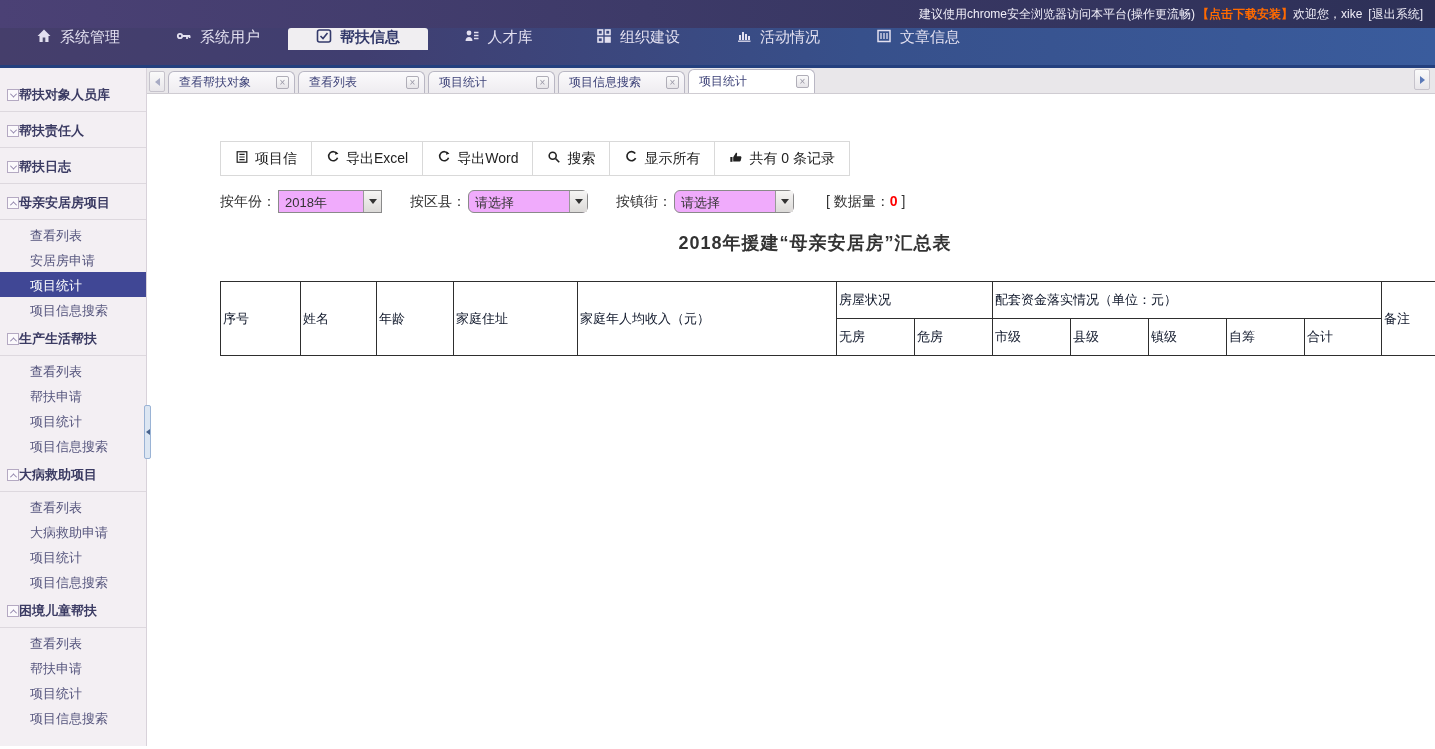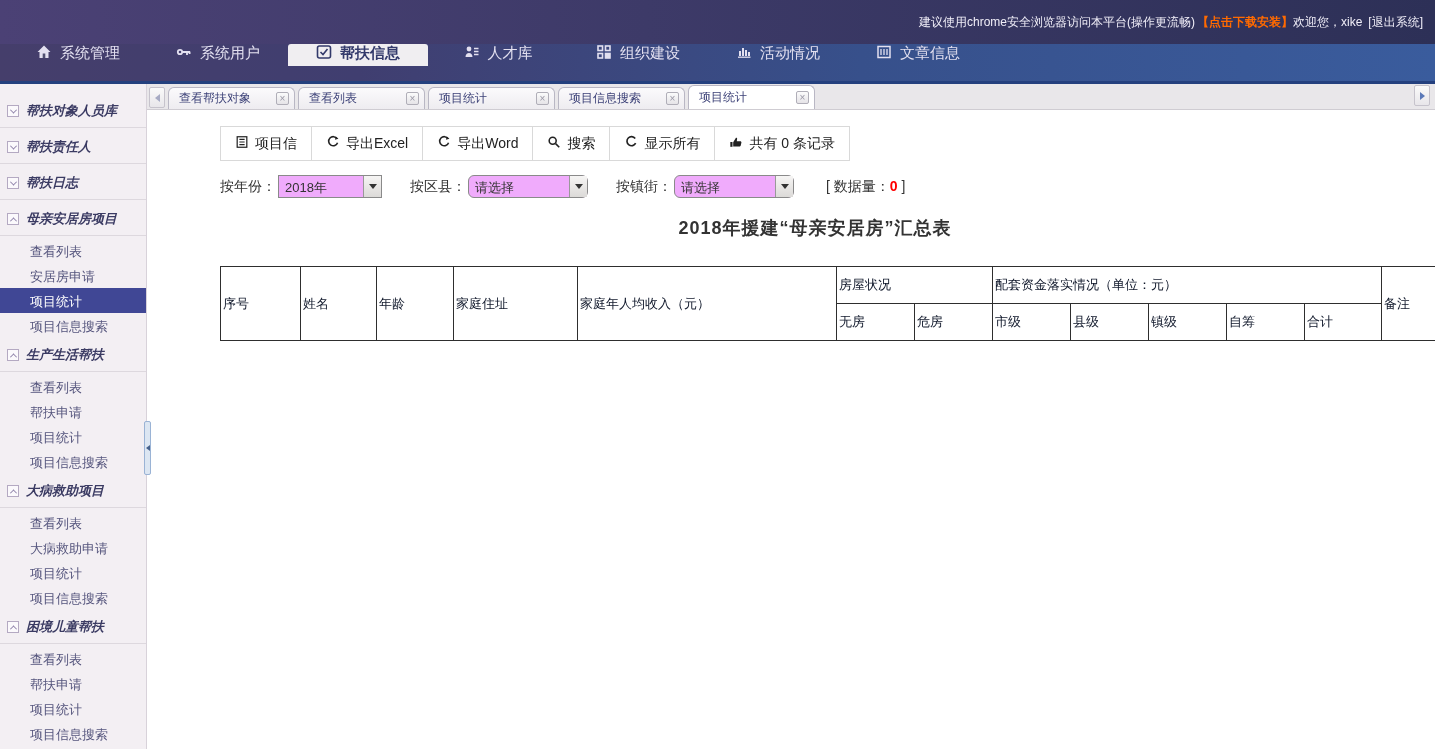--- a/index.html
+++ b/index.html
@@ -1,20 +1,20 @@
 <!DOCTYPE html>
 <html><head>
 <meta charset="utf-8">
 <style>
   * { margin:0; padding:0; box-sizing:border-box; }
   html,body { width:1435px; height:749px; overflow:hidden;
     font-family:"Liberation Sans","DejaVu Sans",sans-serif; background:#fff; }
 
   
-  .topbar { height:44px; background:linear-gradient(90deg,#4b4175 0%,#3d3a68 45%,#2d3057 100%);
+  .topbar { height:28px; background:linear-gradient(90deg,#4b4175 0%,#3d3a68 45%,#2d3057 100%);
     display:flex; align-items:center; justify-content:flex-end; padding-right:12px;
     font-size:12px; color:#f0eef8; }
   .topbar .grp { display:flex; align-items:center; }
   .topbar .dl { color:#ff6a00; font-weight:bold; cursor:pointer; margin-left:2px;text-align:right; }
   .topbar .welcome { }
   .topbar .logout { margin-left:6px; cursor:pointer; }
 
   
   .navwrap { position:relative; }
   .navbar { height:40px; display:flex; align-items:flex-start; padding-left:8px;
@@ -23,21 +23,21 @@
   .nav-item { width:140px; display:flex; align-items:center; justify-content:center;
     gap:8px; color:#e3e0f0; font-size:15px; cursor:pointer; position:relative; }
   .nav-item svg { flex:0 0 auto; }
   .nav-item.active { background:#f0eef1; color:#333a6b; font-weight:bold;
     border-radius:3px 3px 0 0; }
   .nav-item.active::after { content:""; position:absolute; left:0; right:0; bottom:-3px;
     height:3px; background:#f0eef1; }
 
   
   .main-row { display:flex; height:678px; }
-  .right-col { flex:1; display:flex; flex-direction:column; min-width:0; }
+  .right-col { flex:1; display:flex; flex-direction:column; min-width:0;gap:31px; }
   .tabstrip { height:26px; background:#e9e7ea; border-bottom:1px solid #cfccd2;
     display:flex; align-items:flex-end; padding-left:2px; position:relative; }
   .tab-scroll { width:16px; height:21px; margin:0 3px 1px 0; border:1px solid #c6c3cc;
     background:linear-gradient(#fafafa,#e8e6ea); display:flex; align-items:center;
     justify-content:center; cursor:pointer; border-radius:2px; }
   .tri-left { width:0; height:0; border-top:4px solid transparent; border-bottom:4px solid transparent;
     border-right:5px solid #a7abc4; }
   .tri-right { width:0; height:0; border-top:4px solid transparent; border-bottom:4px solid transparent;
     border-left:5px solid #5b79b8; }
   .tab { width:127px; height:22px; margin-right:3px; border:1px solid #b9b7c4; border-bottom:none;
@@ -46,23 +46,23 @@
     font-size:12px; color:#3d4278; cursor:pointer; }
   .tab.active { background:#fff; height:24px; }
   .tab .close { width:13px; height:13px; border:1px solid #b0aeb8; border-radius:2px;
     background:linear-gradient(#fbfbfb,#e6e4e8); color:#9a98a6; font-size:10px; line-height:11px;
     text-align:center; cursor:pointer; flex:0 0 auto; }
   .tabstrip .right-btn { position:absolute; right:2px; bottom:2px; }
 
   
   .sidebar { width:147px; background:#f3eff3; border-right:1px solid #d8d2da;
     padding-top:10px; position:relative; flex:0 0 auto; }
-  .sb-head { display:flex; align-items:center; gap:7px; padding:8px 6px 7px 7px;
+  .sb-head { display:flex; align-items:center; gap:0; padding:8px 6px 7px 7px;
     font-size:13px; font-weight:bold; color:#3b3b63; cursor:pointer;
-    border-bottom:1px solid #ddd8de; margin:0 0 2px 0;font-style:italic; }
+    border-bottom:1px solid #ddd8de; margin:0 0 2px 0; }
   .cbox { width:12px; height:12px; border:1px solid #b4a9c2; background:#fbf9fc;
     display:flex; align-items:center; justify-content:center; flex:0 0 auto; }
   .caret { width:5px; height:5px; border-left:1.5px solid #8d80a8; border-bottom:1.5px solid #8d80a8; }
   .caret.down { transform:rotate(-45deg) translate(1px,-1px); }
   .caret.up   { transform:rotate(135deg) translate(1px,-1px); }
   .sb-item { padding:5px 6px 5px 30px; font-size:13px; color:#55557d; cursor:pointer; height:25px; }
   .sb-item.selected { background:#404795; color:#fff; }
   .collapse-handle { position:absolute; right:-5px; top:337px; width:7px; height:54px;
     border:1px solid #9ab3d5; background:#dce6f2; border-radius:2px; cursor:pointer; z-index:5;
     display:flex; align-items:center; justify-content:center; }

